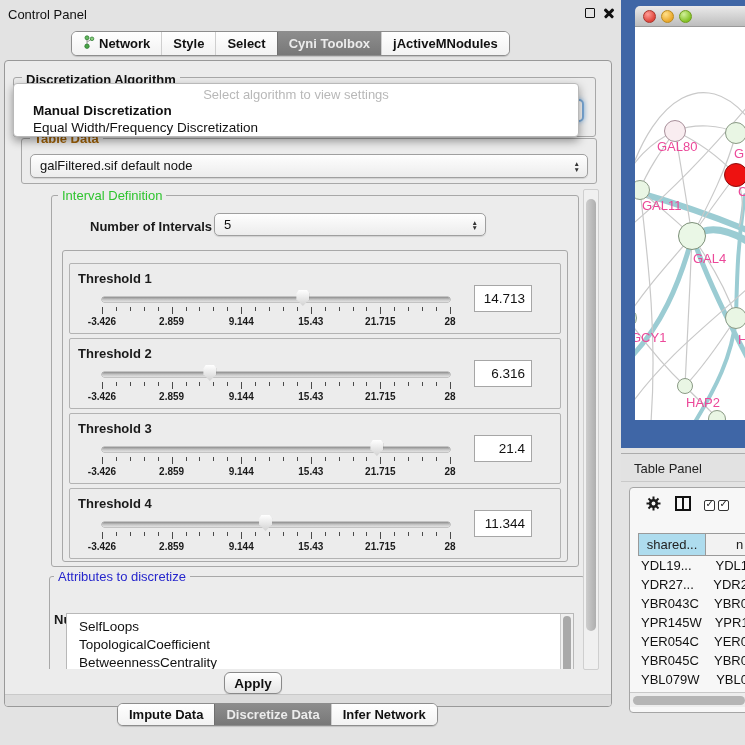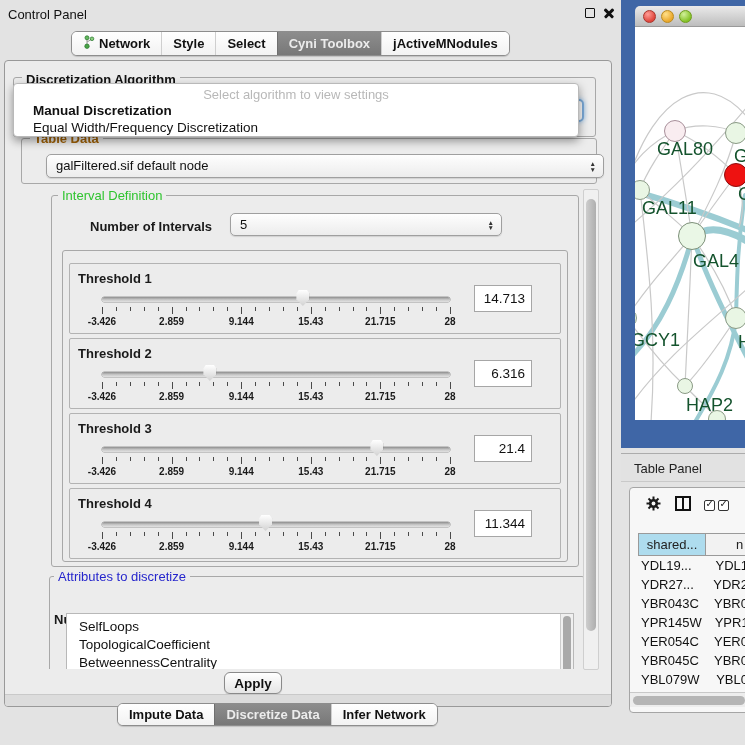--- a/index.html
+++ b/index.html
@@ -33,21 +33,21 @@
   #disc-group > .glabel { font-weight:bold; color:#111; top:-6px; }
   #disc-combo { position:absolute; left:14px; top:38px; width:565px; height:23px; border:2px solid #79a8d6; border-radius:5px; background:#f6f6f6; box-shadow:0 0 5px #84b6e6; }
 
   #algo-popup { position:absolute; left:8px; top:22px; width:566px; height:54px; background:#fff; border:1px solid #b9b9b9; border-radius:4px; box-shadow:0 4px 10px rgba(0,0,0,.4); z-index:50; }
   #algo-popup .ph { text-align:center; color:#b8b8b8; font-size:13px; padding-top:3px; }
   #algo-popup .opt { font-size:13.5px; line-height:17px; padding-left:19px; color:#111; }
   #algo-popup .opt.b { font-weight:bold; }
 
   #tabledata-group { left:16px; top:77px; width:576px; height:46px; }
   #tabledata-group > .glabel { color:#a16207; font-weight:bold; }
-  .combo { position:absolute; border:1px solid #9f9f9f; border-radius:5px; background:linear-gradient(#fefefe,#ececec); font-size:13px; line-height:22px; padding-left:9px; color:#111; box-shadow:0 1px 1px rgba(0,0,0,.12);margin-left:16px; }
+  .combo { position:absolute; border:1px solid #9f9f9f; border-radius:5px; background:linear-gradient(#fefefe,#ececec); font-size:13px; line-height:22px; padding-left:9px; color:#111; box-shadow:0 1px 1px rgba(0,0,0,.12); }
   .combo .arrows { position:absolute; right:7px; top:50%; transform:translateY(-50%); font-size:6.5px; line-height:5.5px; color:#333; text-align:center; }
   #tabledata-combo { left:8px; top:15px; width:558px; height:24px; }
 
   
   #viewport { position:absolute; left:6px; top:128px; width:572px; height:480px; overflow:hidden; }
   #vscroll { position:absolute; left:578px; top:128px; width:16px; height:481px; background:#f0f0f0; border:1px solid #cfcfcf; border-radius:2px; }
   #vscroll .thumb { position:absolute; left:2px; top:9px; width:10px; height:432px; border-radius:6px; background:linear-gradient(90deg,#cdcdcd,#aeaeae); }
 
   #interval-group { left:40px; top:6px; width:528px; height:372px; }
   #interval-group > .glabel { color:#2fc42f; left:6px; }
@@ -81,21 +81,21 @@
   
   #net-frame { position:absolute; left:621px; top:0; width:124px; height:448px; background:#3f66a6; }
   #net-titlebar { position:absolute; left:14px; top:6px; width:110px; height:21px; background:linear-gradient(#eaeaea,#bdbdbd); border-radius:5px 0 0 0; border-bottom:1px solid #9a9a9a; }
   .tl { position:absolute; top:4px; width:13px; height:13px; border-radius:50%; }
   .tl.red    { left:8px;  background:radial-gradient(circle at 35% 30%, #ff9e97, #df453b 70%); border:1px solid #a8352c; }
   .tl.yellow { left:26px; background:radial-gradient(circle at 35% 30%, #ffe08a, #eaa72a 70%); border:1px solid #bb8a1d; }
   .tl.green  { left:44px; background:radial-gradient(circle at 35% 30%, #d2f09a, #84c226 70%); border:1px solid #6f9c1e; }
   #net-canvas { position:absolute; left:14px; top:27px; width:110px; height:393px; background:#fff; overflow:hidden; }
   #net-canvas svg { position:absolute; left:0; top:0; }
   .nnode { position:absolute; border-radius:50%; }
-  .nlabel { position:absolute; font-size:18px; color:#14532d; white-space:nowrap; }
+  .nlabel { position:absolute; font-size:13px; color:#ec4899; white-space:nowrap; }
 
   
   #tp-header { position:absolute; left:621px; top:453px; width:124px; height:29px; background:#e2e2e2; border-top:1px solid #acacac; border-bottom:1px solid #c9c9c9; }
   #tp-header .t { position:absolute; left:13px; top:7px; font-size:13px; color:#222; }
   #tp-box { position:absolute; left:629px; top:487px; width:120px; height:226px; background:#f7f7f7; border:1px solid #a5a5a5; border-radius:4px 0 0 4px; overflow:hidden; }
   #tp-toolbar { position:absolute; left:0; top:0; width:100%; height:34px; display:flex; align-items:center; padding-left:15px; gap:13px; }
   .cbx { position:relative; width:11px; height:11px; border:1.5px solid #333; border-radius:2px; background:#fff; }
   .cbx::after { content:"\2713"; position:absolute; left:0.5px; top:-3px; font-size:10px; color:#222; }
   .cbx-pair { display:flex; gap:3px; }
   #tp-table { position:absolute; left:8px; top:45px; right:0; }

